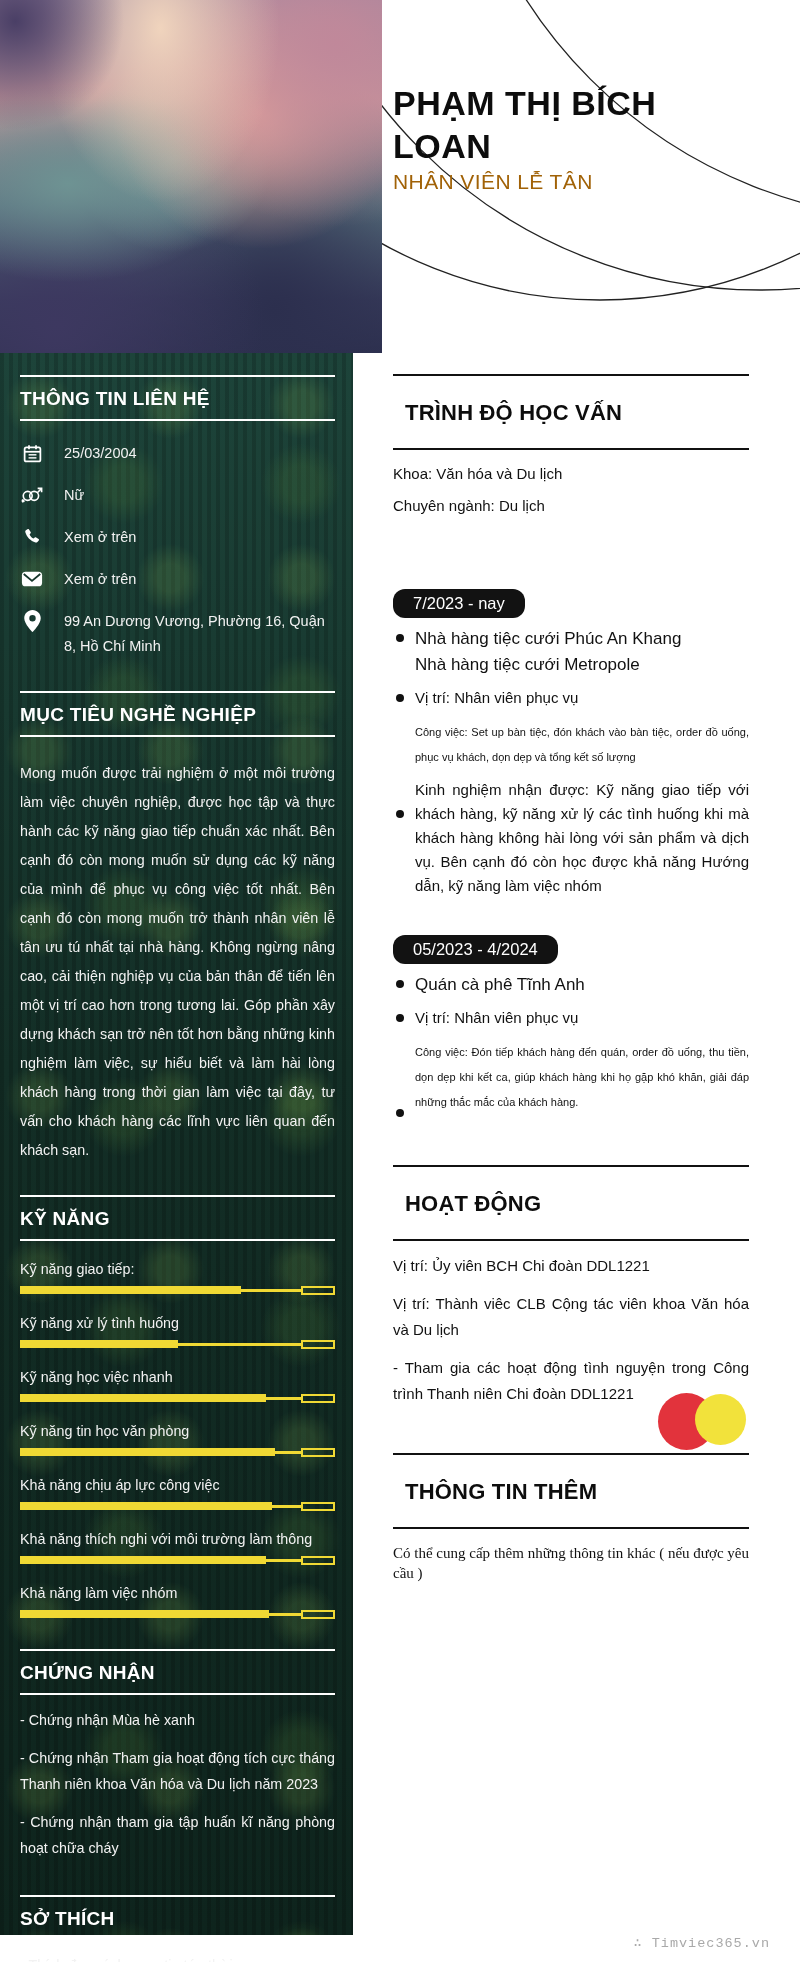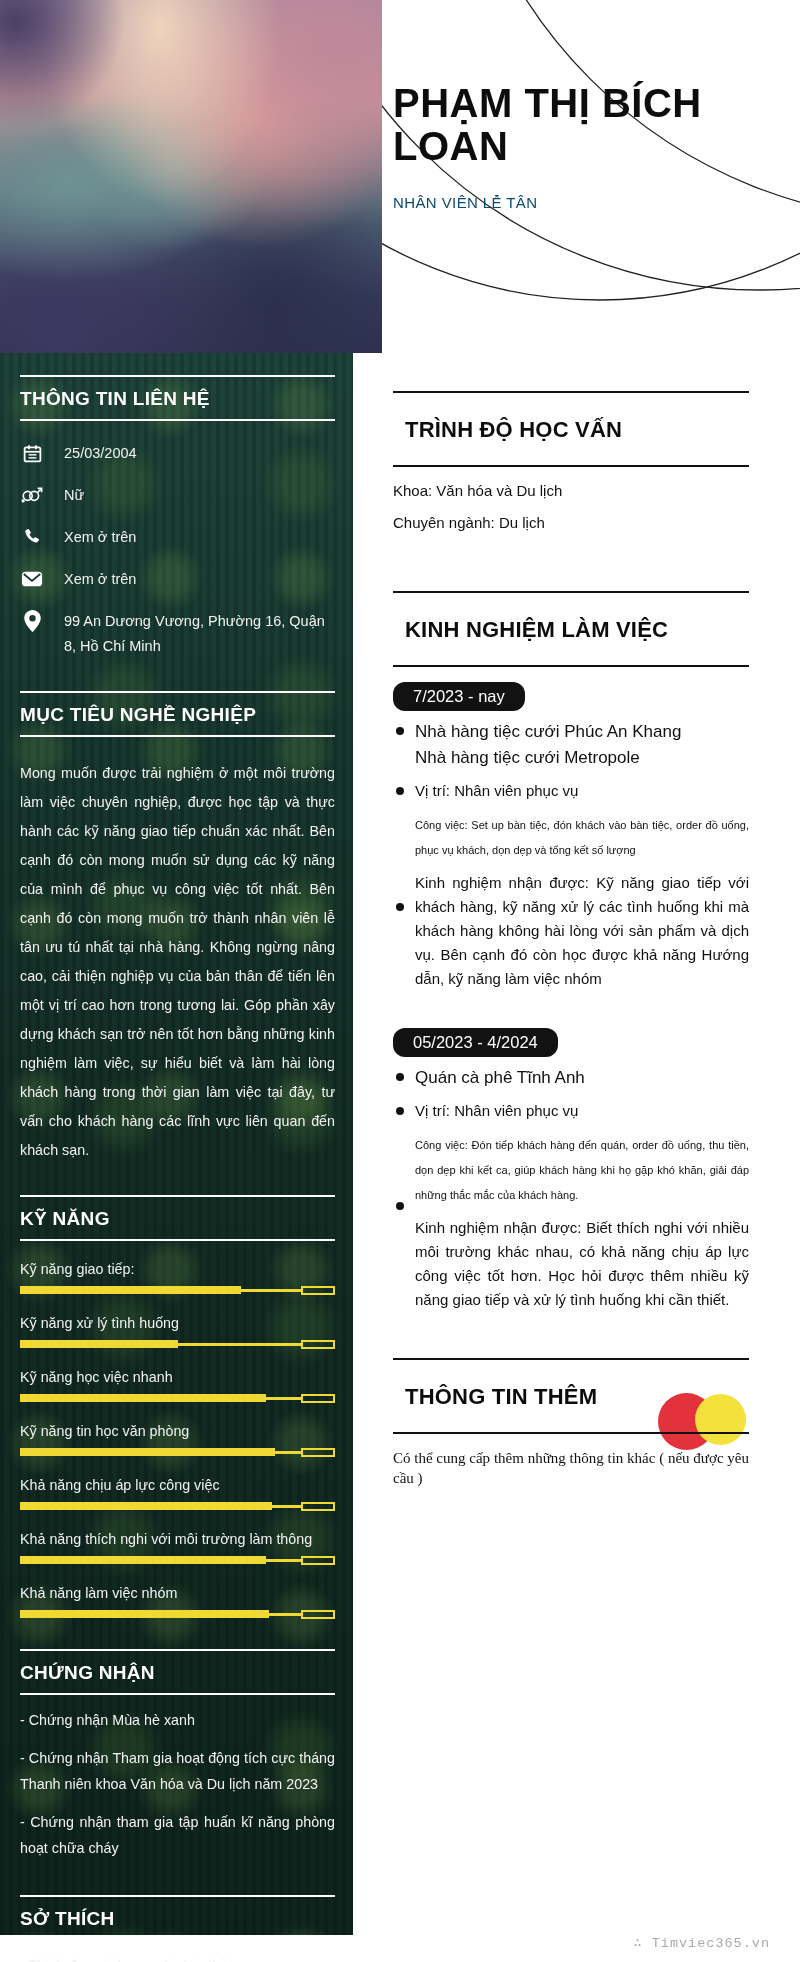--- a/index.html
+++ b/index.html
@@ -53,22 +53,22 @@
   .plain-item{font-size:14.3px;line-height:26px;text-align:justify;margin-top:12px;}
   .hobby-item{font-size:14.3px;line-height:25px;margin-top:12px;}
 
   .sec-objective{margin-top:32px;}
   .sec-skills{margin-top:30px;}
   .sec-certs{margin-top:30px;}
   .sec-hobby{margin-top:34px;}
 
   
   .right{position:absolute;left:393px;top:0;width:356px;z-index:2;}
-  .name{margin:82px 0 0;font-size:40px;line-height:43px;font-weight:bold;color:#0d0d0d;letter-spacing:.5px;}
-  .subtitle{margin:26px 0 0;font-size:15px;color:#0c4a6e;letter-spacing:.4px;}
+  .name{margin:82px 0 0;font-size:34px;line-height:43px;font-weight:bold;color:#0d0d0d;letter-spacing:.5px;}
+  .subtitle{margin:2px 0 0;font-size:21px;color:#a16207;letter-spacing:.4px;}
 
   .m-head{border-top:2.5px solid #111;border-bottom:2.5px solid #111;padding:12px 0 10px;}
   .m-head h2{margin:12px;font-size:22px;font-weight:bold;color:#0d0d0d;letter-spacing:.2px;}
 
   .sec-edu{margin-top:180px;}
   .edu-line{font-size:15px;margin-top:15px;color:#111;}
 
   .sec-exp{margin-top:60px;}
   .badge{display:inline-block;background:var(--badge-black);color:#fff;font-size:16.5px;
          padding:5px 20px;border-radius:12px;margin-top:15px;}
@@ -270,23 +270,20 @@
 
     <div class="sec-edu">
       <div class="m-head">
         <h2>TRÌNH ĐỘ HỌC VẤN</h2>
       </div>
       <div class="edu-line">Khoa: Văn hóa và Du lịch</div>
       <div class="edu-line">Chuyên ngành: Du lịch</div>
     </div>
 
     <div class="sec-exp">
-      <div class="m-head">
-        <h2>KINH NGHIỆM LÀM VIỆC</h2>
-      </div>
 
       <div class="entry1">
         <span class="badge">7/2023 - nay</span>
         <ul class="exp-list">
           <li class="two-line">
               <span class="dot"></span>
             <span class="company">Nhà hàng tiệc cưới Phúc An Khang</span>
             <span class="company">Nhà hàng tiệc cưới Metropole</span>
           </li>
           <li><span class="dot"></span>
@@ -308,26 +305,33 @@
               <span class="dot"></span>
             <span class="company">Quán cà phê Tĩnh Anh</span>
           </li>
           <li><span class="dot"></span>
             <span>Vị trí: Nhân viên phục vụ</span>
           </li>
         </ul>
         <p class="exp-par">Công việc: Đón tiếp khách hàng đến quán, order đồ uống, thu tiền, dọn dẹp khi kết ca, giúp khách hàng khi họ gặp khó khăn, giải đáp những thắc mắc của khách hàng.</p>
         <ul class="exp-list">
           <li style="text-align:justify;"><span class="dot" style="top:-14px;"></span>
-            <span>Kinh nghiệm nhận được: Biết thích nghi với nhiều môi trường khác nhau, có khả năng chịu áp lực công việc tốt hơn. Học hỏi được thêm nhiều kỹ năng giao tiếp và xử lý tình huống khi cần thiết.</span>
           </li>
         </ul>
       </div>
     </div>
 
+    <div class="sec-act">
+      <div class="m-head">
+        <h2>HOẠT ĐỘNG</h2>
+      </div>
+      <div class="act-line">Vị trí: Ủy viên BCH Chi đoàn DDL1221</div>
+      <div class="act-line">Vị trí: Thành viêc CLB Cộng tác viên khoa Văn hóa và Du lịch</div>
+      <div class="act-line">- Tham gia các hoạt động tình nguyện trong Công trình Thanh niên Chi đoàn DDL1221</div>
+    </div>
 
     <div class="sec-add">
       <div class="m-head">
         <h2>THÔNG TIN THÊM</h2>
       </div>
       <div class="add-text">Có thể cung cấp thêm những thông tin khác ( nếu được yêu cầu )</div>
     </div>
 
   </div>
 

